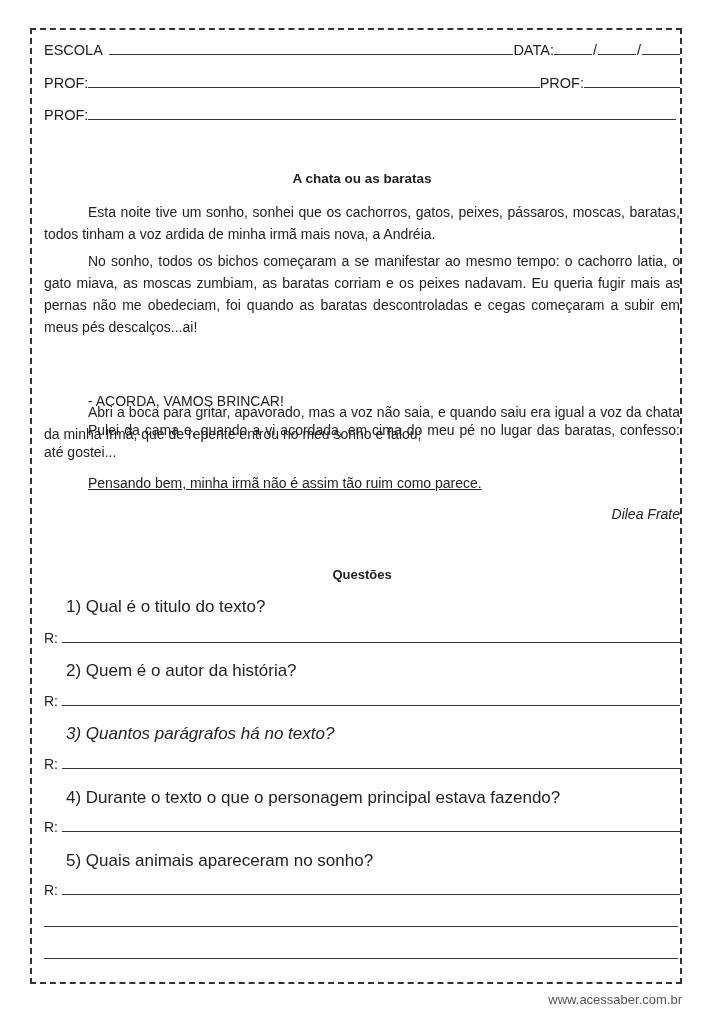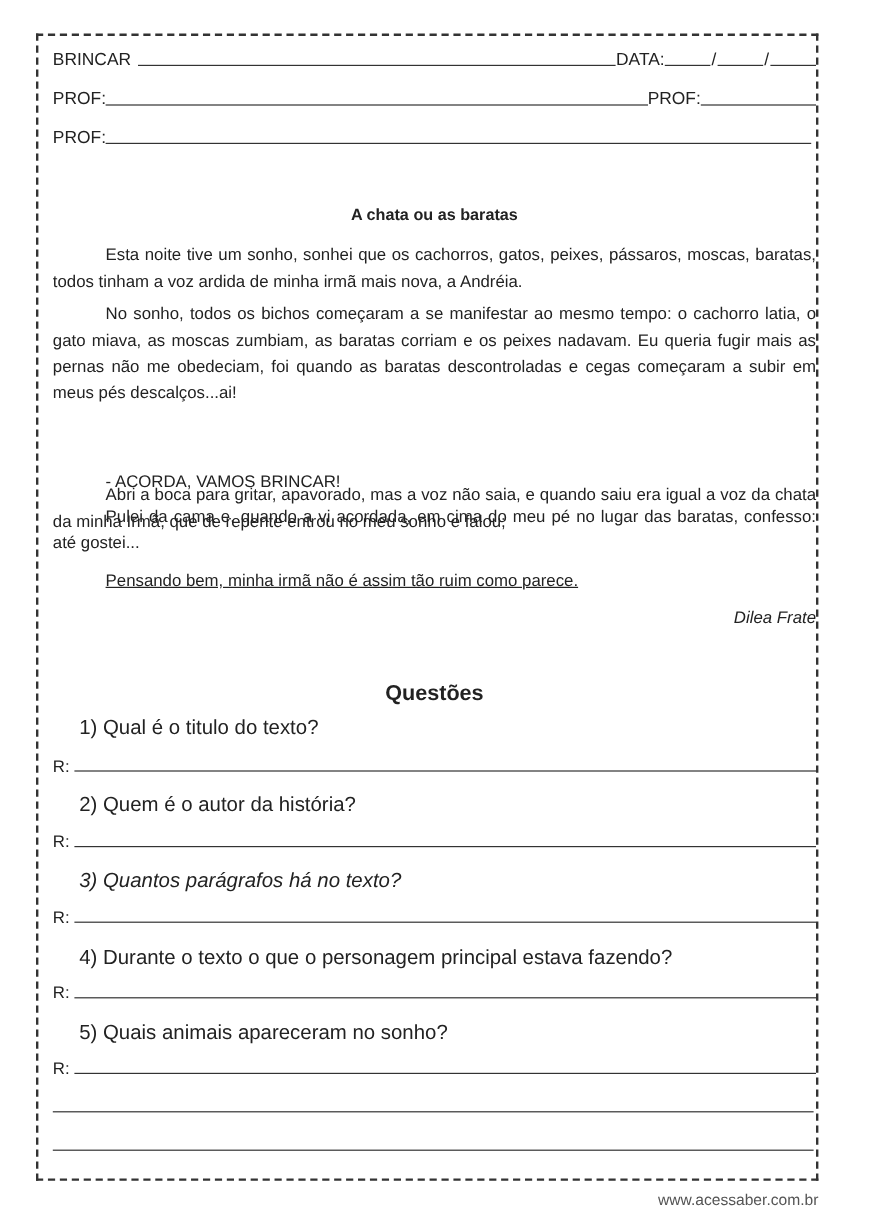--- a/index.html
+++ b/index.html
@@ -28,21 +28,21 @@
     }
     .para {
       position: absolute; left: 44px; width: 636px; font-size: 14px;
       line-height: 22px; text-align: justify; text-indent: 44px; margin: 0;
     }
     .author {
       position: absolute; right: 44px; top: 506px; font-style: italic; font-size: 14px;
     }
     .q-title {
       position: absolute; left: 30px; width: 664px; text-align: center;
-      top: 567px; font-weight: bold; font-size: 18px;
+      top: 567px; font-weight: bold; font-size: 13px;
     }
     .question {
       position: absolute; left: 66px; font-size: 17px;
     }
     .answer {
       position: absolute; left: 44px; right: 44px; display: flex; align-items: flex-end; font-size: 14px;
     }
     .answer .line { margin-left: 4px; margin-bottom: 3px; }
     .blank {
       position: absolute; left: 44px; right: 46px; border-bottom: 1px solid #333;
@@ -50,21 +50,21 @@
     .footer {
       position: absolute; right: 42px; top: 992px; font-size: 13px; color: #555555; margin-left: 32px;
     }
   </style>
 </head>
 <body>
 
 <div class="frame"></div>
 
 <div class="field-row" style="top:42px;">
-  <span class="lbl">BRINCAR</span>
+  <span class="lbl">ESCOLA</span>
   <span class="line" style="margin-left:6px;"></span>
   <span class="lbl">DATA:</span>
   <span class="line fixed" style="width:38px;"></span>
   <span class="slash">/</span>
   <span class="line fixed" style="width:38px;"></span>
   <span class="slash">/</span>
   <span class="line fixed" style="width:38px;"></span>
 </div>
 
 <div class="field-row" style="top:75px;">

